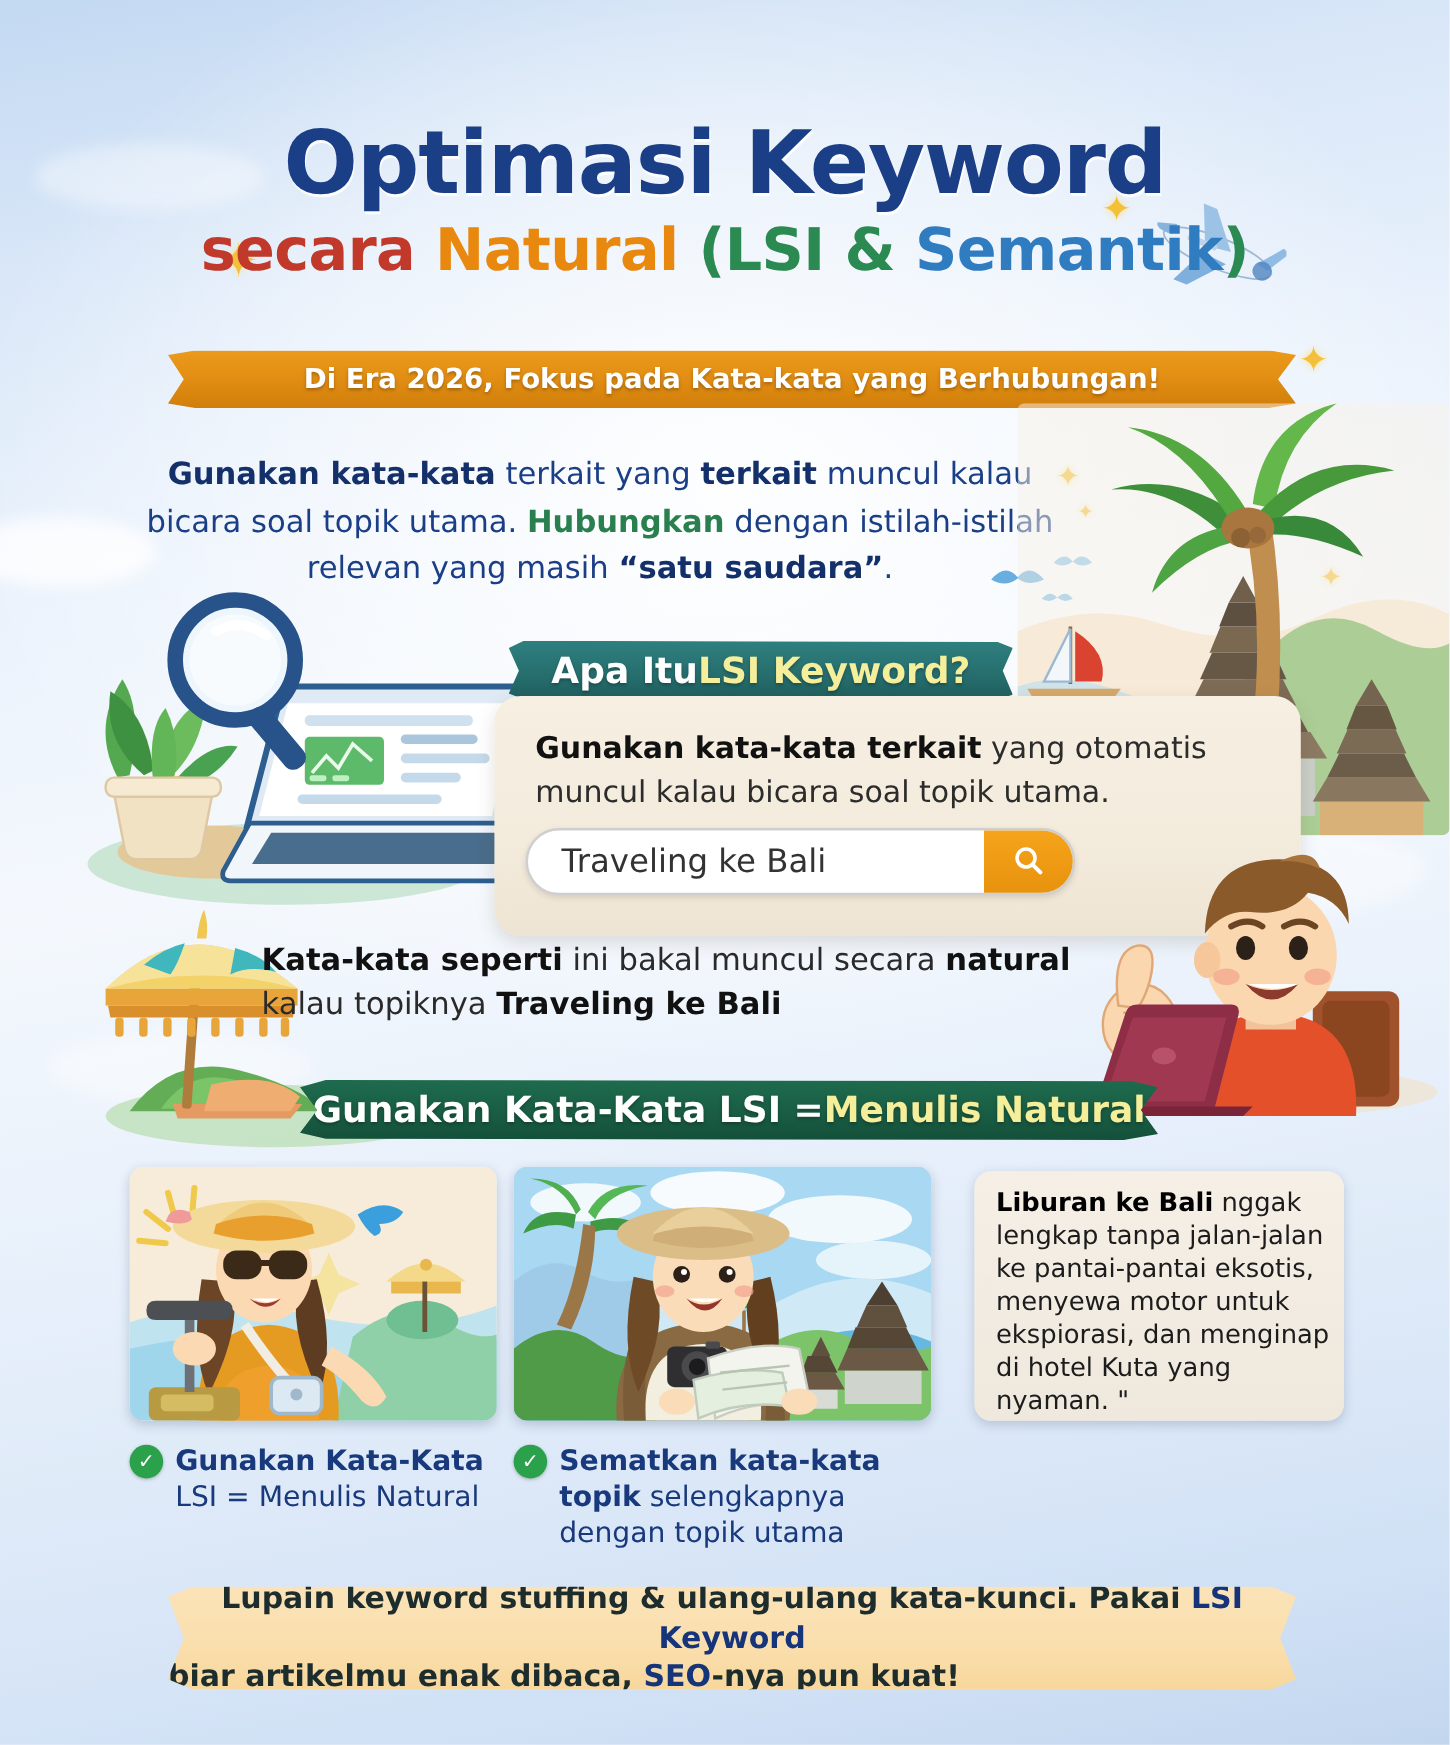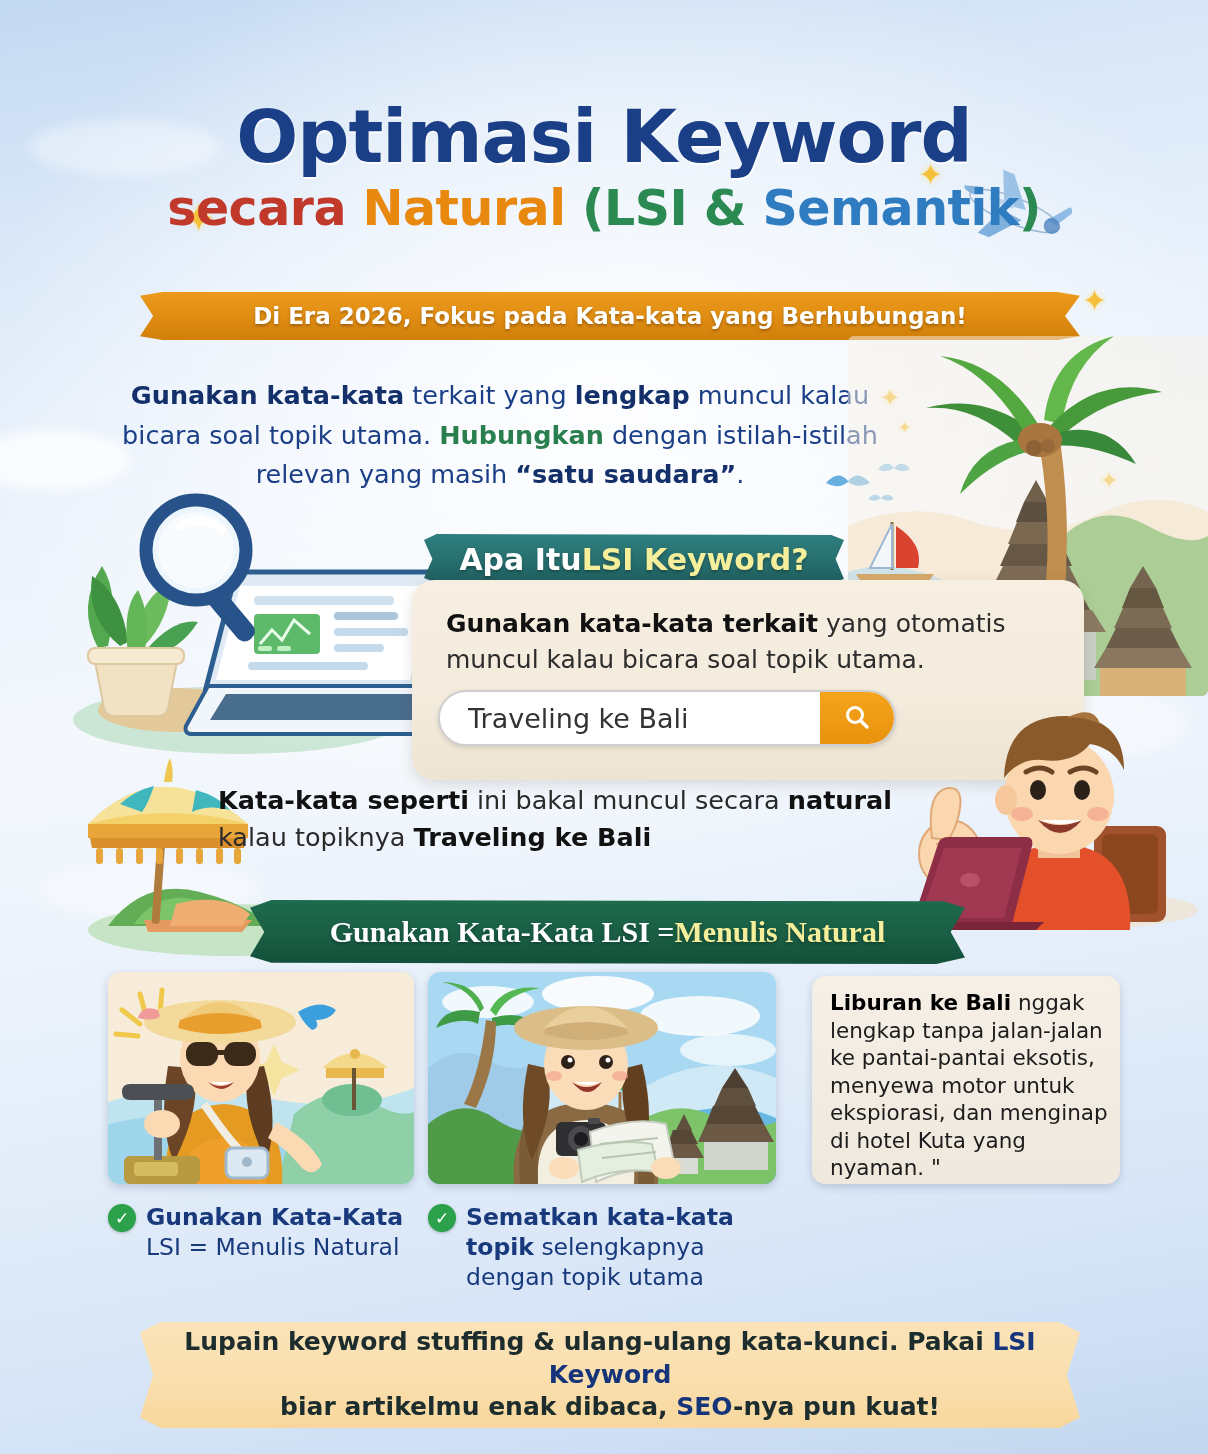--- a/index.html
+++ b/index.html
@@ -44,25 +44,24 @@
     clip-path: polygon(0 8%,2.4% 0,97.6% 0,100% 8%,98.4% 50%,100% 92%,97.6% 100%,2.4% 100%,0 92%,1.4% 50%);
     box-shadow:0 3px 7px rgba(120,80,10,.22);
   }
   .ribbon-teal{
     left:424px; width:420px; top:534px; height:50px; font-size:30px;
     background:linear-gradient(180deg,#2f7f7f 0%,#266d6d 60%,#1f5d5d 100%);
     clip-path: polygon(0 12%,3% 0,97% 2%,100% 12%,98% 50%,100% 90%,96% 100%,3% 98%,0 88%,2% 50%);
     box-shadow:0 3px 7px rgba(20,70,70,.25);
   }
   .ribbon-green{
-    left:250px; right:243px; top:900px; height:64px; font-size:30px;
+    left:250px; right:243px; top:900px; height:50px; font-size:30px;
     background:linear-gradient(180deg,#1e6b4e 0%,#195c43 60%,#14503a 100%);
     clip-path: polygon(0 12%,3% 0,97% 2%,100% 12%,98% 50%,100% 90%,96% 100%,3% 98%,0 88%,2% 50%);
     box-shadow:0 3px 7px rgba(10,60,40,.25);
-    font-family:Liberation Serif, serif;
   }
   .hl-yellow{ color:#f5ee9a; }
 
   
   .intro{
     position:absolute; top:376px; left:120px; width:760px; text-align:center;
     font-size:25.5px; line-height:1.55; color:#1b3f87; font-family:"DejaVu Sans", sans-serif;
   }
   .intro b{ color:#14306b; }
   .intro .g{ color:#2a7f4f; font-weight:bold; }
@@ -128,24 +127,24 @@
     color:#fff; font-size:17px; font-weight:bold; box-shadow:0 1px 3px rgba(0,0,0,.25);
   }
   #cap1{ left:108px; top:1202px; width:300px; }
   #cap2{ left:428px; top:1202px; width:340px; }
   #cap3{ left:812px; top:1202px; width:310px; }
   #cap1 .txt,#cap2 .txt,#cap3 .txt{ margin-left:38px; }
   .arrow-ic{ position:absolute; left:-4px; top:6px; }
 
   
   .footer{
-    position:absolute; left:140px; right:128px; top:1322px; height:106px;
+    position:absolute; left:140px; right:128px; top:1322px; height:86px;
     background:linear-gradient(180deg,#fbe3b8 0%,#fadfae 55%,#f7d79c 100%);
     clip-path: polygon(0 10%,2.2% 0,97.8% 0,100% 10%,98.6% 50%,100% 90%,97.8% 100%,2.2% 100%,0 90%,1.4% 50%);
-    display:flex; flex-direction:column; align-items:center; justify-content:center;
+    display:flex; flex-direction:column; align-items:flex-start; justify-content:center;
     text-align:center; box-shadow:0 3px 8px rgba(150,120,60,.18);
   }
   .footer div{ font-size:25px; line-height:1.3; color:#1d2d2d; font-family:"DejaVu Sans", sans-serif; font-weight:bold;}
   .footer .blue{ color:#16347a; }
 </style>
 </head>
 <body>
 
 <div class="poster">
 
@@ -188,21 +187,21 @@
       <span class="t-amp">&amp;</span>
       <span class="t-sem">Semantik</span><span class="t-paren">)</span>
     </div>
   </div>
 
   <div class="ribbon ribbon-orange">
     <span>Di Era 2026, Fokus pada Kata-kata yang Berhubungan!</span>
   </div>
 
   <div class="intro">
-    <b>Gunakan kata-kata</b><span> terkait yang </span><b>lengkap</b><span> muncul kalau bicara soal topik utama. </span><span class="g">Hubungkan</span><span> dengan istilah-istilah relevan yang masih </span><b>“satu saudara”</b><span>.</span>
+    <b>Gunakan kata-kata</b><span> terkait yang </span><b>terkait</b><span> muncul kalau bicara soal topik utama. </span><span class="g">Hubungkan</span><span> dengan istilah-istilah relevan yang masih </span><b>“satu saudara”</b><span>.</span>
   </div>
 
   <svg style="position:absolute;left:58px;top:488px;" width="410" height="270" viewBox="0 0 410 270">
     <ellipse cx="180" cy="232" rx="165" ry="34" fill="#bfe0c8" opacity=".75"></ellipse>
     <ellipse cx="118" cy="222" rx="78" ry="22" fill="#e6c38f" opacity=".85"></ellipse>
 
     <g>
       <path d="M40 160 q-22 -42 4 -82 q18 28 6 80z" fill="#54a84f"></path>
       <path d="M62 158 q-34 -28 -28 -70 q30 18 36 66z" fill="#3f9142"></path>
       <path d="M76 156 q6 -48 38 -62 q-4 40 -28 64z" fill="#6cbb5c"></path>

